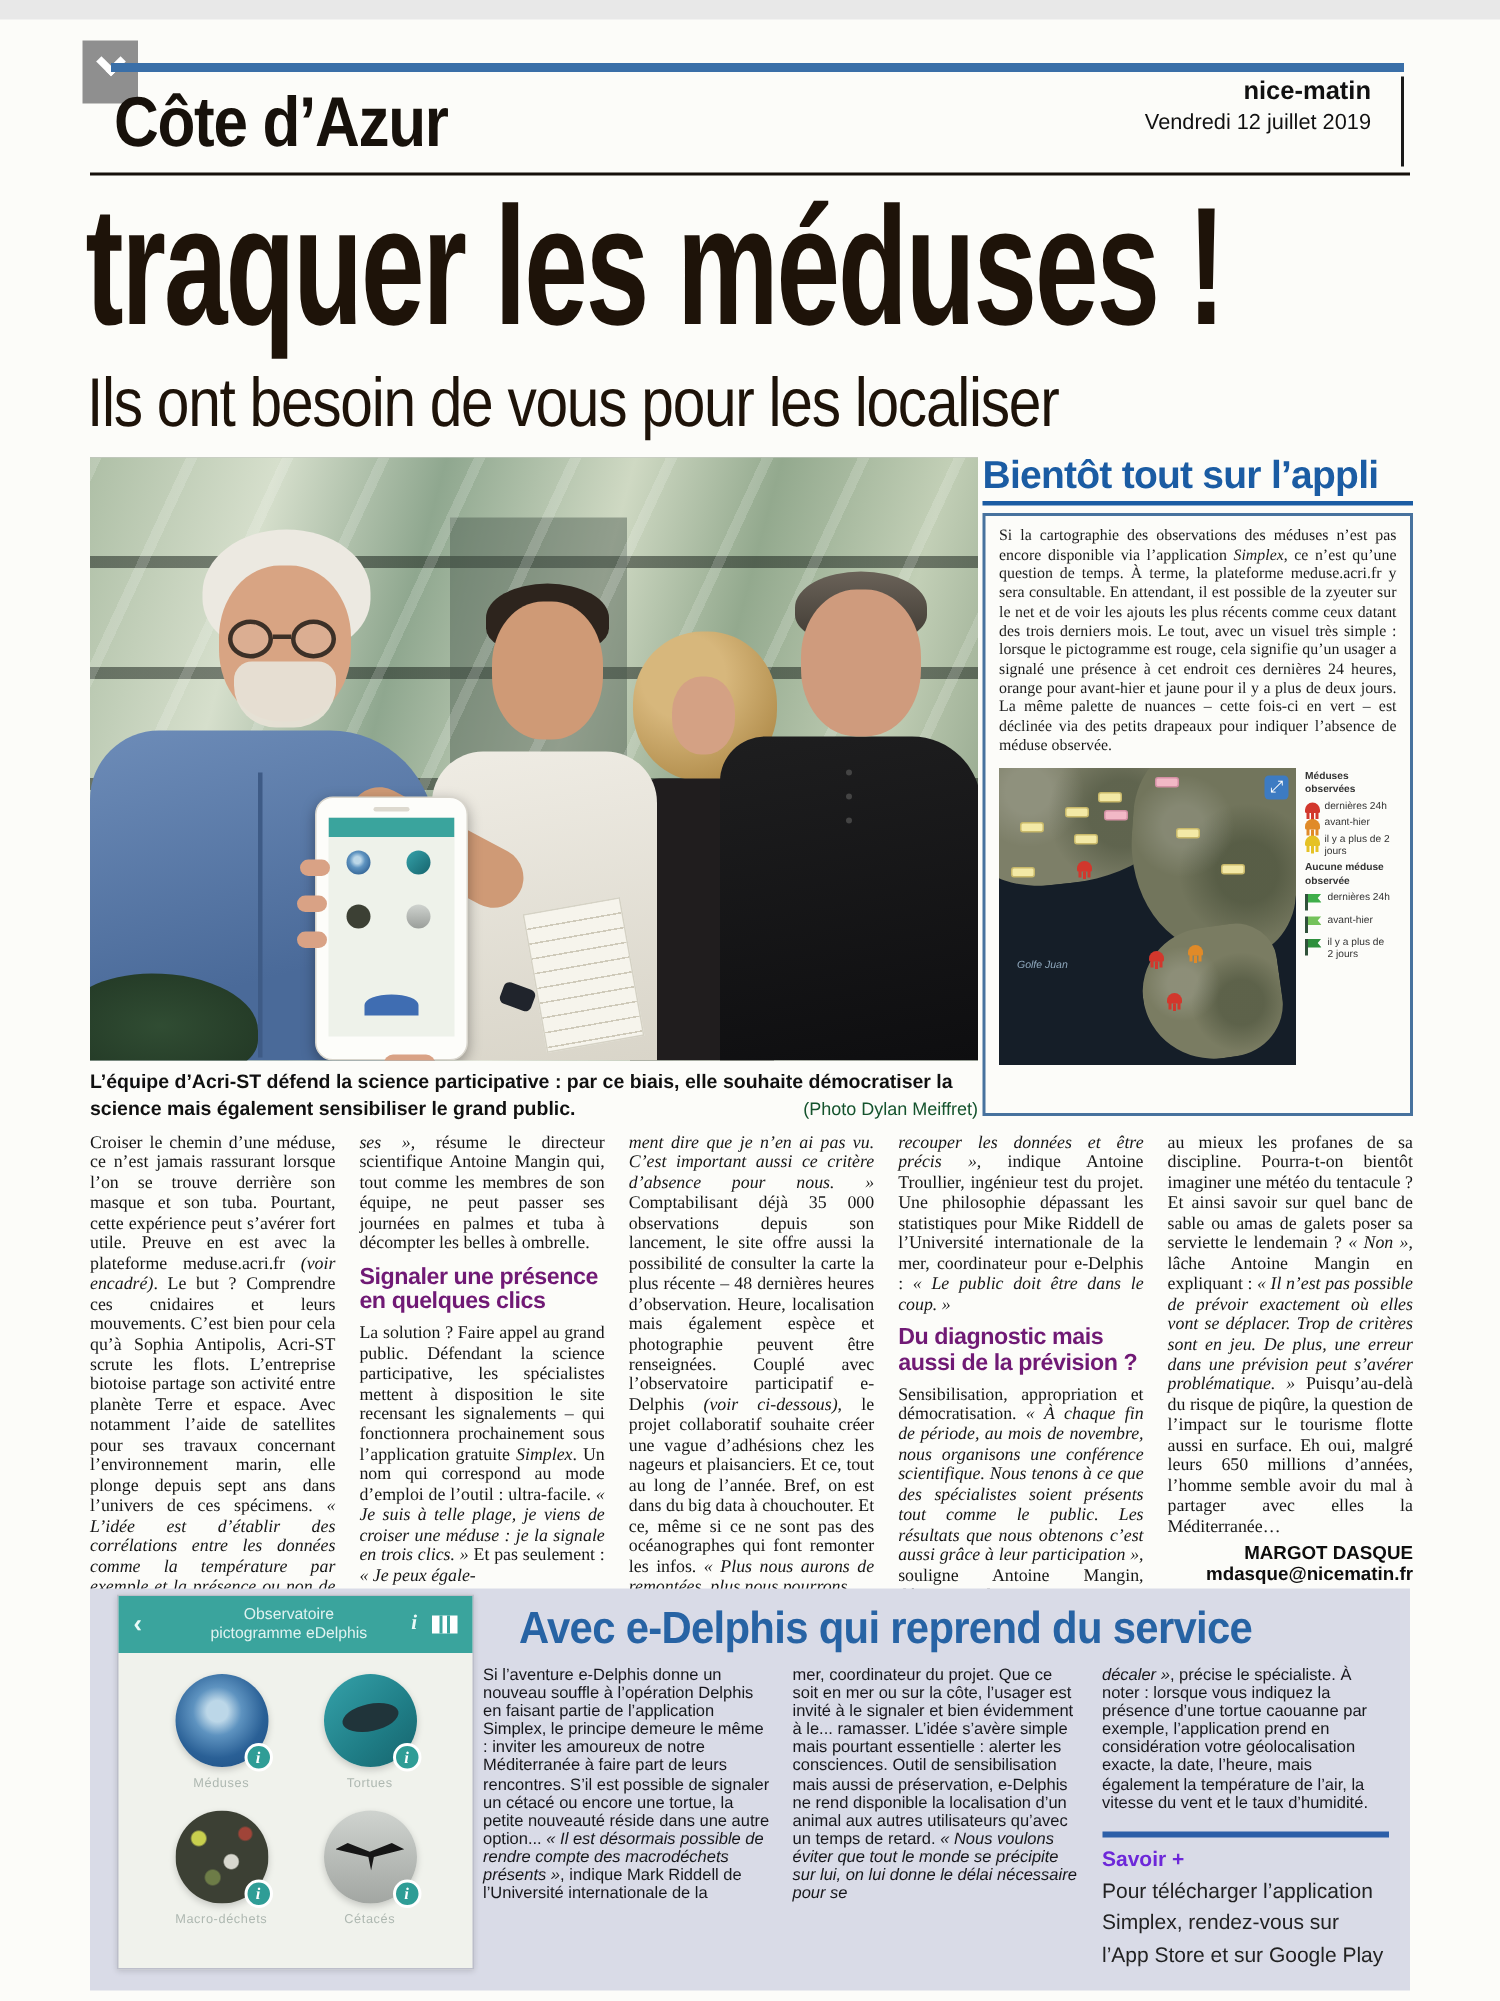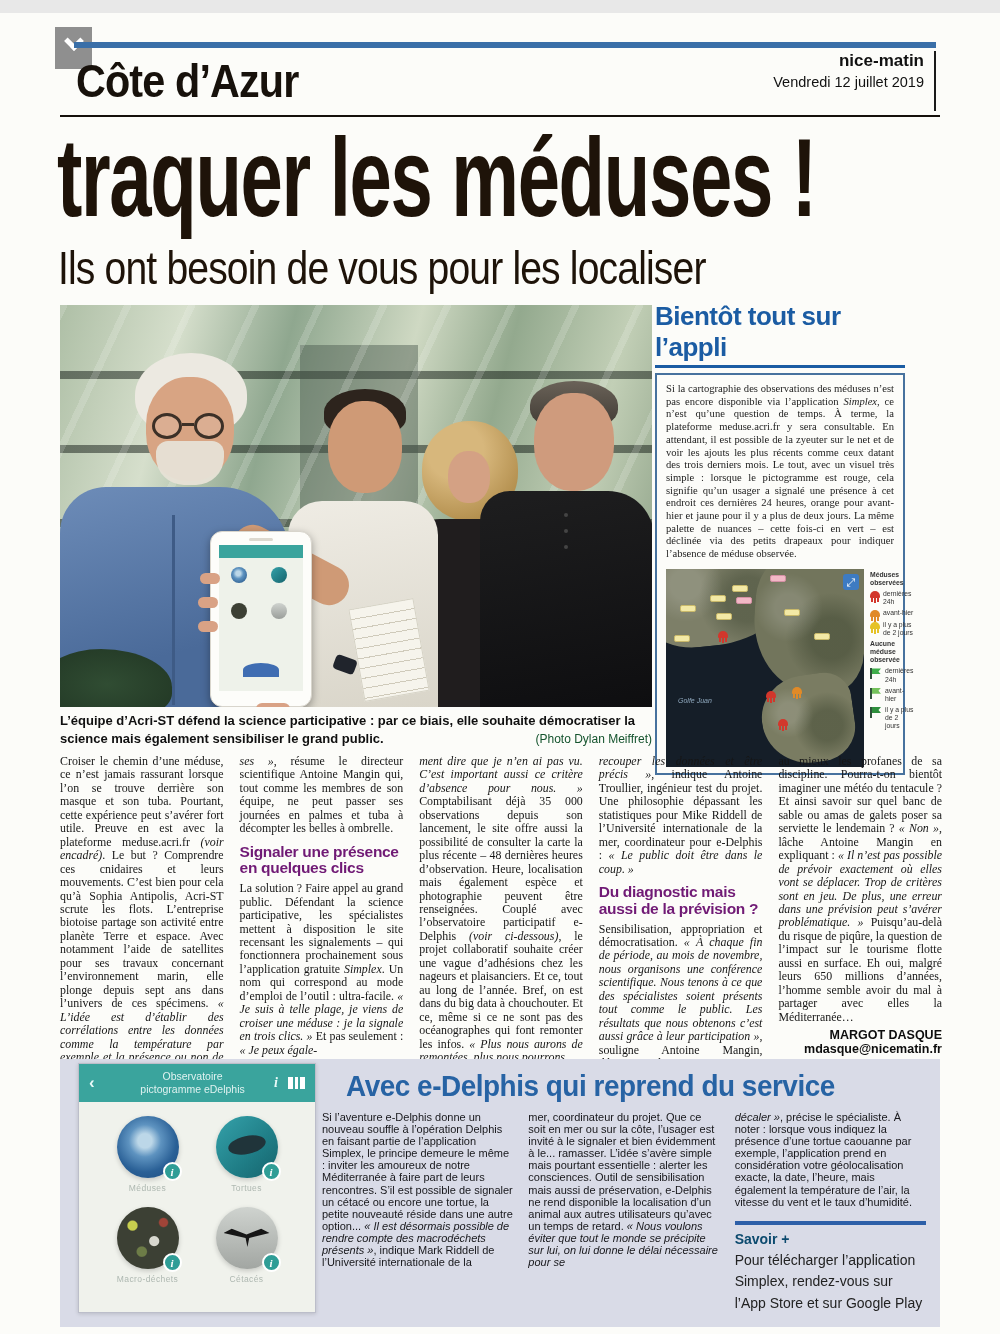--- a/index.html
+++ b/index.html
@@ -4,21 +4,21 @@
 <style>
   * { margin:0; padding:0; box-sizing:border-box; }
   body { background:#e8e8e8; font-family:"Liberation Sans", sans-serif; }
   .page { position:relative; width:1000px; height:1334px; background:#fcfcf9; overflow:hidden; margin:13px auto; }
 
   
   .collapse-btn { position:absolute; left:55px; top:14px; width:37px; height:42px; background:#8f8f8f; }
   .collapse-btn .chev { display:block; width:14px; height:14px; border-right:5px solid #fff; border-bottom:5px solid #fff; transform:rotate(45deg); margin:7px auto 0; }
   .blue-line { position:absolute; left:74px; top:29px; width:862px; height:6px; background:#3a6fa8; }
   .section-title { position:absolute; left:76px; top:40px; font-size:47px; font-weight:bold; color:#17110b; transform:scaleX(.88); transform-origin:left; white-space:nowrap; letter-spacing:-1px; }
-  .masthead { position:absolute; left:690px; top:38px; width:246px; height:60px; border-right:2px solid #1a1a1a; padding-right:10px; text-align:right; color:#111; }
+  .masthead { position:absolute; left:690px; top:38px; width:246px; height:60px; border-right:2px solid #1a1a1a; padding-right:20px; text-align:right; color:#111; }
   .masthead .brand { font-size:17px; font-weight:bold; }
   .masthead .date  { font-size:14.5px; margin-top:3px; }
   .header-rule { position:absolute; left:60px; top:102px; width:880px; height:2px; background:#15100b; }
 
   .headline { position:absolute; left:57px; top:106px; font-size:112px; font-weight:bold; line-height:1.05; color:#1e1309; letter-spacing:-2px; transform:scaleX(.68); transform-origin:left; white-space:nowrap; }
   .subheadline { position:absolute; left:58px; top:228px; font-size:46px; font-weight:400; color:#1e1309; transform:scaleX(.85); transform-origin:left; white-space:nowrap; letter-spacing:-1px; }
 
   
   .photo { position:absolute; left:60px; top:292px; width:592px; height:402px; overflow:hidden; background:linear-gradient(105deg,#aebfa6 0%,#d6dfcc 18%,#8fa78f 34%,#cfd9c3 52%,#93a98e 66%,#c2cfb6 82%,#84997f 100%); }
   .photo::before { content:""; position:absolute; inset:0; background:repeating-linear-gradient(180deg, rgba(18,26,20,0) 0 66px, rgba(18,26,20,.5) 66px 74px); }
@@ -58,21 +58,21 @@
   .m3 { left:12px; top:58px; background:#3c4034; }
   .m4 { left:52px; top:58px; background:linear-gradient(#cfd3cf,#9a9e9a); }
   .wave { left:24px; top:118px; width:36px; height:14px; background:#3f6db2; border-radius:100% 100% 0 0; }
   .finger { width:20px; height:11px; background:#d9a285; border-radius:6px; z-index:8;}
   .f1{left:140px; top:268px;} .f2{left:138px; top:292px;} .f3{left:138px; top:316px;} .f4{left:196px; top:398px; width:34px; height:16px;}
 
   .caption { position:absolute; left:60px; top:699px; width:592px; font-size:13px; font-weight:bold; line-height:1.4; color:#101010; }
   .caption .credit { position:absolute; right:0; top:19px; font-weight:normal; font-size:12px; color:#14532d; background:#fcfcf9; padding-left:6px; }
 
   
-  .sidebar { position:absolute; left:655px; top:288px; width:250px; }
+  .sidebar { position:absolute; left:655px; top:288px; width:287px; }
   .sb-title { font-size:26px; font-weight:bold; color:#1b5ca3; letter-spacing:-0.5px; border-bottom:3px solid #1b5ca3; padding-bottom:2px; }
   .sb-box { margin-top:5px; border:2px solid #47729e; padding:8px 9px 6px; height:402px; background:#fcfcf9; }
   .sb-text .blk-p { font-size:10.6px; line-height:1.2; color:#1c1c1c; }
   .sb-map-row { display:flex; gap:6px; margin-top:8px; }
   .map { position:relative; width:198px; height:198px; background:#151e28; overflow:hidden; flex:none; }
   .map div { position:absolute; }
   .land { background-image:radial-gradient(circle at 30% 40%, rgba(255,255,255,.14) 0 12%, rgba(0,0,0,0) 30%), radial-gradient(circle at 70% 60%, rgba(40,50,30,.35) 0 18%, rgba(0,0,0,0) 40%); }
   .land1 { left:-25px; top:-30px; width:152px; height:106px; background-color:#7d7f68; border-radius:0 30% 55% 35%; transform:rotate(-6deg); }
   .land2 { left:88px; top:-15px; width:112px; height:138px; background-color:#72755c; border-radius:35% 10% 30% 55%; transform:rotate(4deg); }
   .land3 { left:96px; top:106px; width:92px; height:88px; background-color:#7a7c62; border-radius:55% 35% 45% 60%; transform:rotate(-8deg); }
@@ -101,21 +101,21 @@
   .blk-h { font-family:"Liberation Sans", sans-serif; font-size:15.5px; font-weight:bold; line-height:1.08; margin:8px 0 5px; color:#701a75; letter-spacing:-0.3px; }
   .blk-sig { font-family:"Liberation Sans", sans-serif; font-weight:bold; font-size:12.5px; text-align:right; margin-top:4px; color:#0d0d0d; }
 
   
   .bottom-panel { position:absolute; left:60px; top:1046px; width:880px; height:268px; background:#d9dbe7; }
   .bottom-title { position:absolute; left:286px; top:10px; font-size:30px; font-weight:bold; color:#2763a4; transform:scaleX(.93); transform-origin:left; white-space:nowrap; letter-spacing:-0.5px; }
   .bottom-cols { position:absolute; left:262px; top:52px; width:604px; display:flex; gap:15px; }
   .bcol { flex:1; min-width:0; }
   .bottom-cols .blk-p { font-family:"Liberation Sans", sans-serif; font-size:11px; line-height:1.1; text-align:left; color:#17171b; }
   .savoir-rule { height:4px; background:#2d5fa8; margin:13px 0 6px; }
-  .savoir-title { font-weight:bold; font-size:14px; color:#0c4a6e; }
+  .savoir-title { font-weight:bold; font-size:14px; color:#6d28d9; }
   .savoir-text { font-size:14px; line-height:1.55; margin-top:3px; color:#222; }
 
   
   .app-shot { position:absolute; left:18px; top:4px; width:238px; height:250px; background:#f0f2ec; border:1px solid #bcbeca; box-shadow:0 1px 4px rgba(0,0,0,.15); }
   .app-header { height:38px; background:#3aa49d; display:flex; align-items:center; color:#eafaf8; padding:0 10px; }
   .app-back { font-size:17px; font-weight:bold; width:22px; }
   .app-title { flex:1; text-align:center; font-size:10.5px; line-height:1.25; color:#dff2f0; }
   .app-title span { display:block; }
   .app-info { font-family:"Liberation Serif", serif; font-style:italic; font-weight:bold; font-size:14px; margin-right:10px; }
   .app-map-ic { width:17px; height:12px; background:#fff; position:relative; display:inline-block; }

